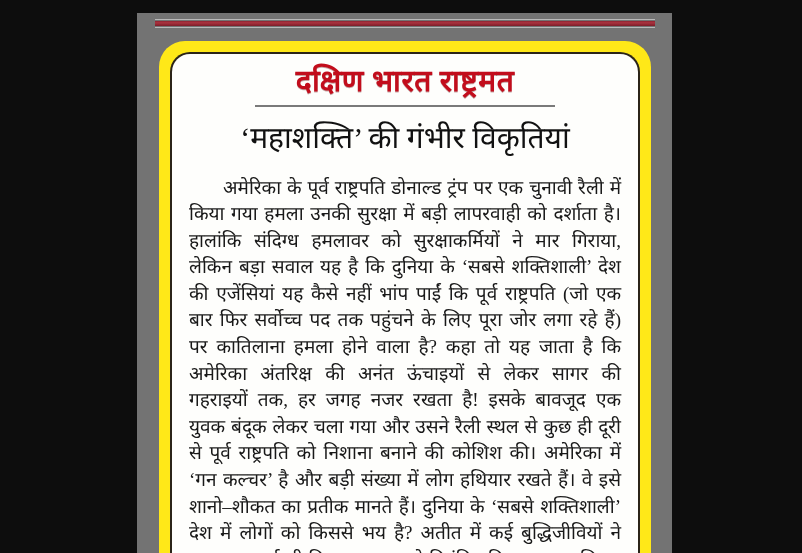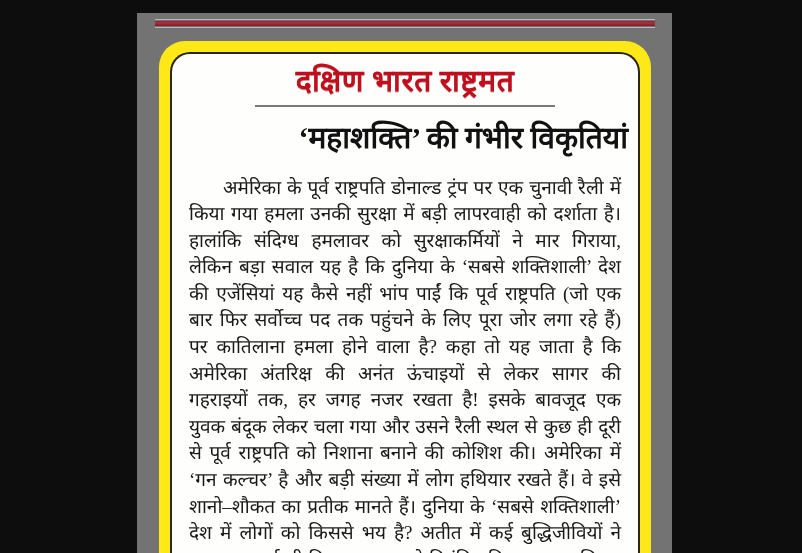--- a/index.html
+++ b/index.html
@@ -52,24 +52,24 @@
     letter-spacing:0.5px;
     margin:10px 0 0 0;
     text-shadow:0 1px 0 rgba(90,0,0,.35);
     line-height:1.15;
   }
   .divider{
     width:300px;height:2px;margin:6px auto 0 auto;
     background:#7a7a7a;
   }
   .headline{
-    text-align:right;
+    text-align:center;
     color:#111;
     font-family:"Liberation Serif","DejaVu Serif",serif;
-    font-weight:bold;
+    font-weight:normal;
     font-size:30px;
     margin:13px 10px 0 10px;
     line-height:1.2;
     white-space:nowrap;
   }
 
   .article{
     margin:19px 17px 0 17px;
     text-align:justify;
     color:#181818;

